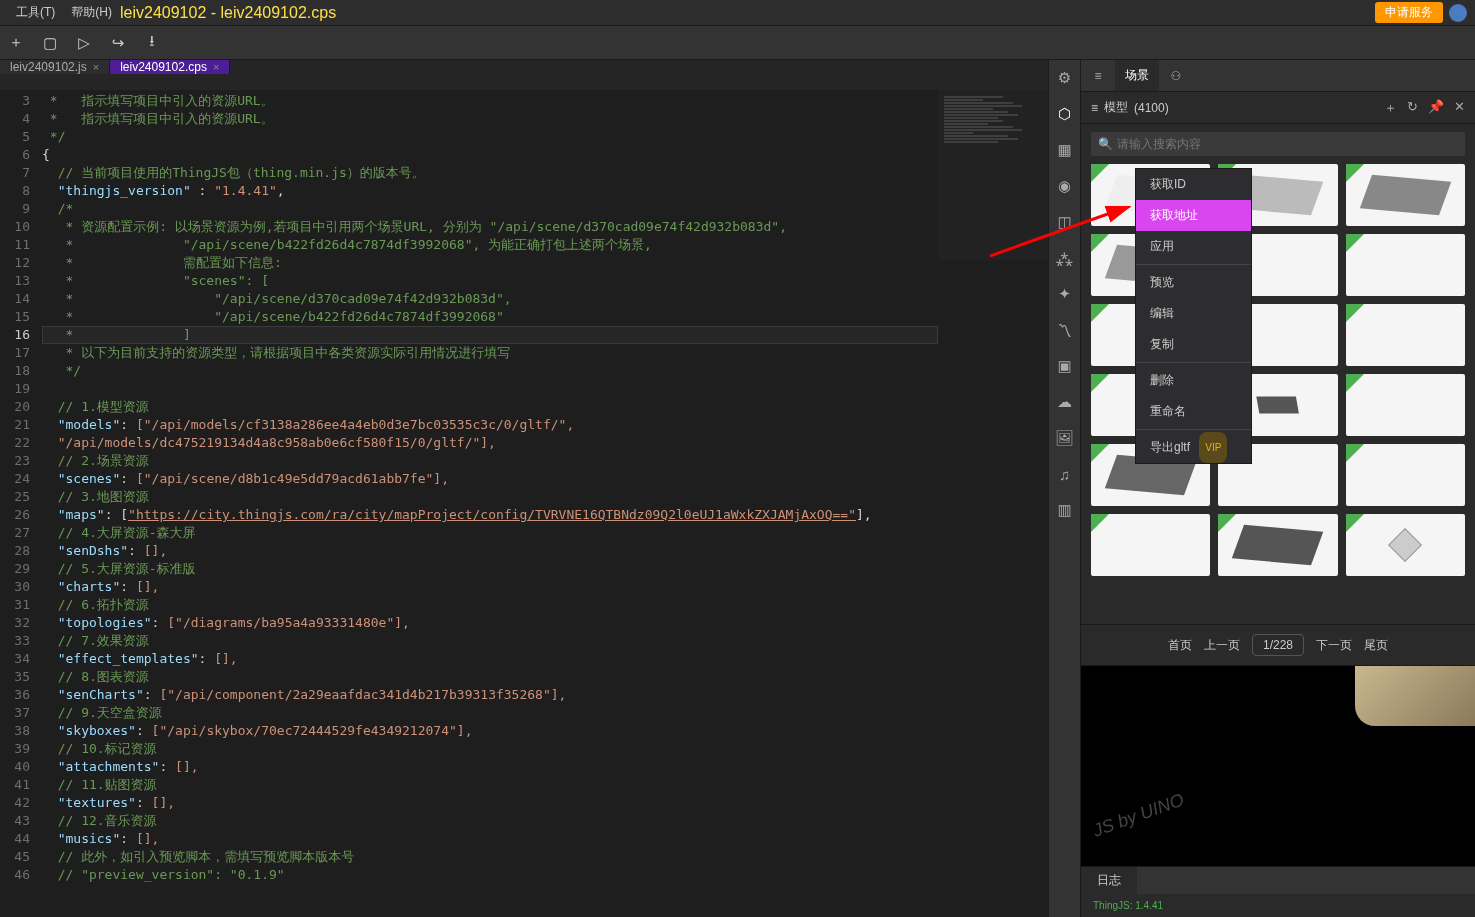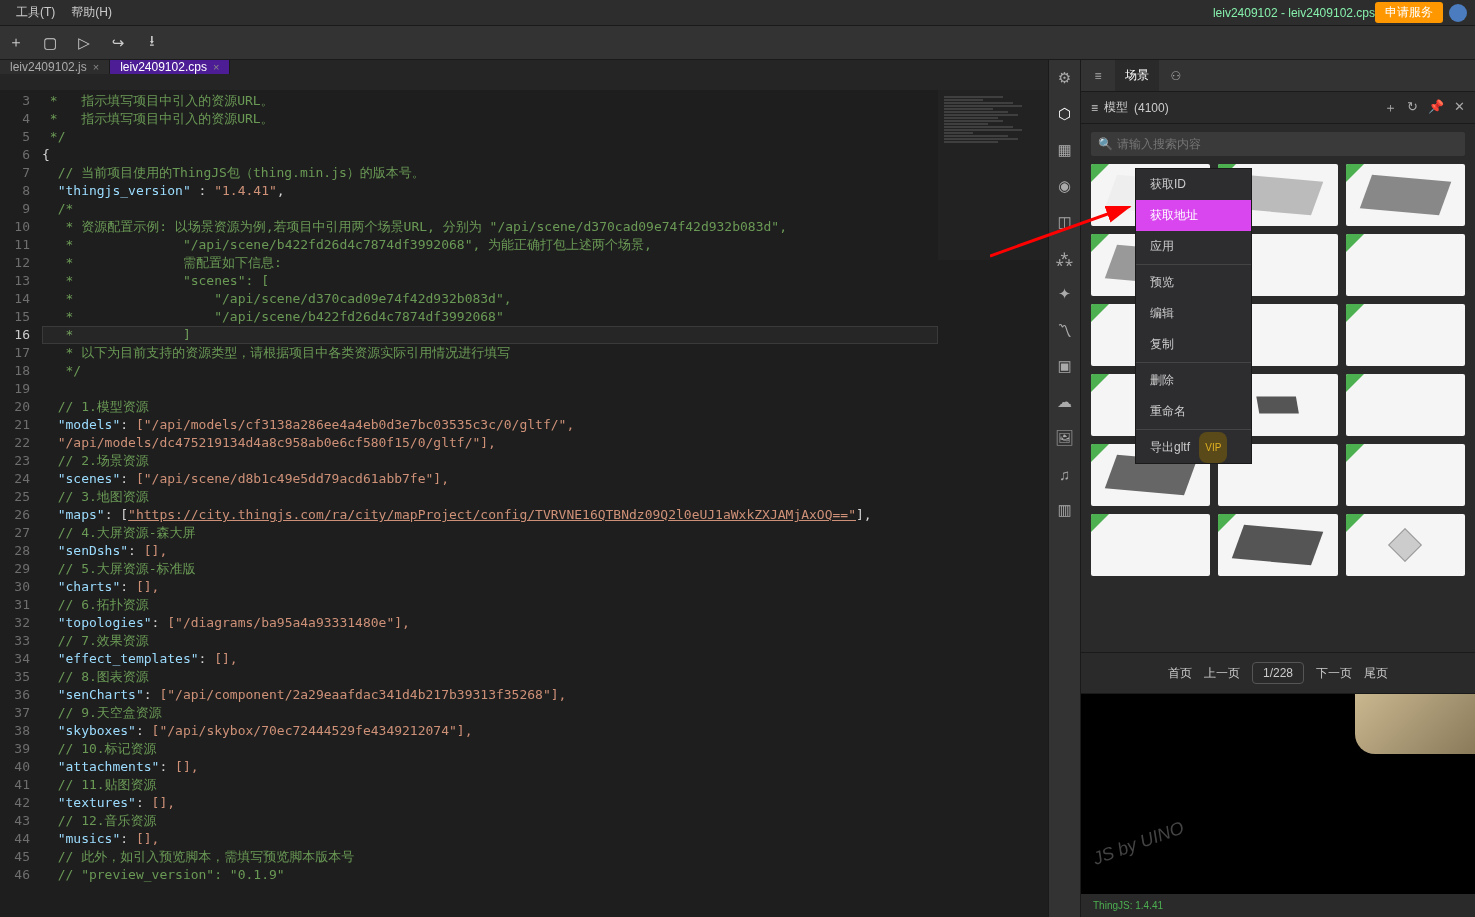--- a/index.html
+++ b/index.html
@@ -21,23 +21,23 @@
   border-bottom: 1px solid #1a1a1a;
 }
 .menubar-item {
   padding: 2px 8px;
   font-size: 12px;
   color: #ccc;
   cursor: pointer;
 }
 .titlebar-center {
   flex: 1;
-  text-align: right;
-  color: #86efac;
-  font-size: 12px;
+  text-align: left;
+  color: #fde047;
+  font-size: 16px;
 }
 .titlebar-right { display: flex; align-items: center; gap: 6px; }
 .service-btn {
   background: #ff9800;
   color: #fff;
   padding: 2px 10px;
   border-radius: 3px;
   font-size: 12px;
 }
 .avatar {
@@ -579,20 +579,23 @@
       <span class="page-box">1/228</span>
       <span class="page-link">下一页</span>
       <span class="page-link">尾页</span>
     </div>
 
     <div class="scene-preview">
       <div class="scene-building"></div>
       <div class="scene-watermark">JS by UINO</div>
     </div>
 
+    <div class="log-tabs">
+      <div class="log-tab">日志</div>
+    </div>
     <div class="log-content">
       <span class="log-version">ThingJS: 1.4.41</span>
     </div>
   </div>
 </div>
 
 <div class="context-menu">
   <div class="ctx-item">获取ID</div>
   <div class="ctx-item highlight">获取地址</div>
   <div class="ctx-item">应用</div>

